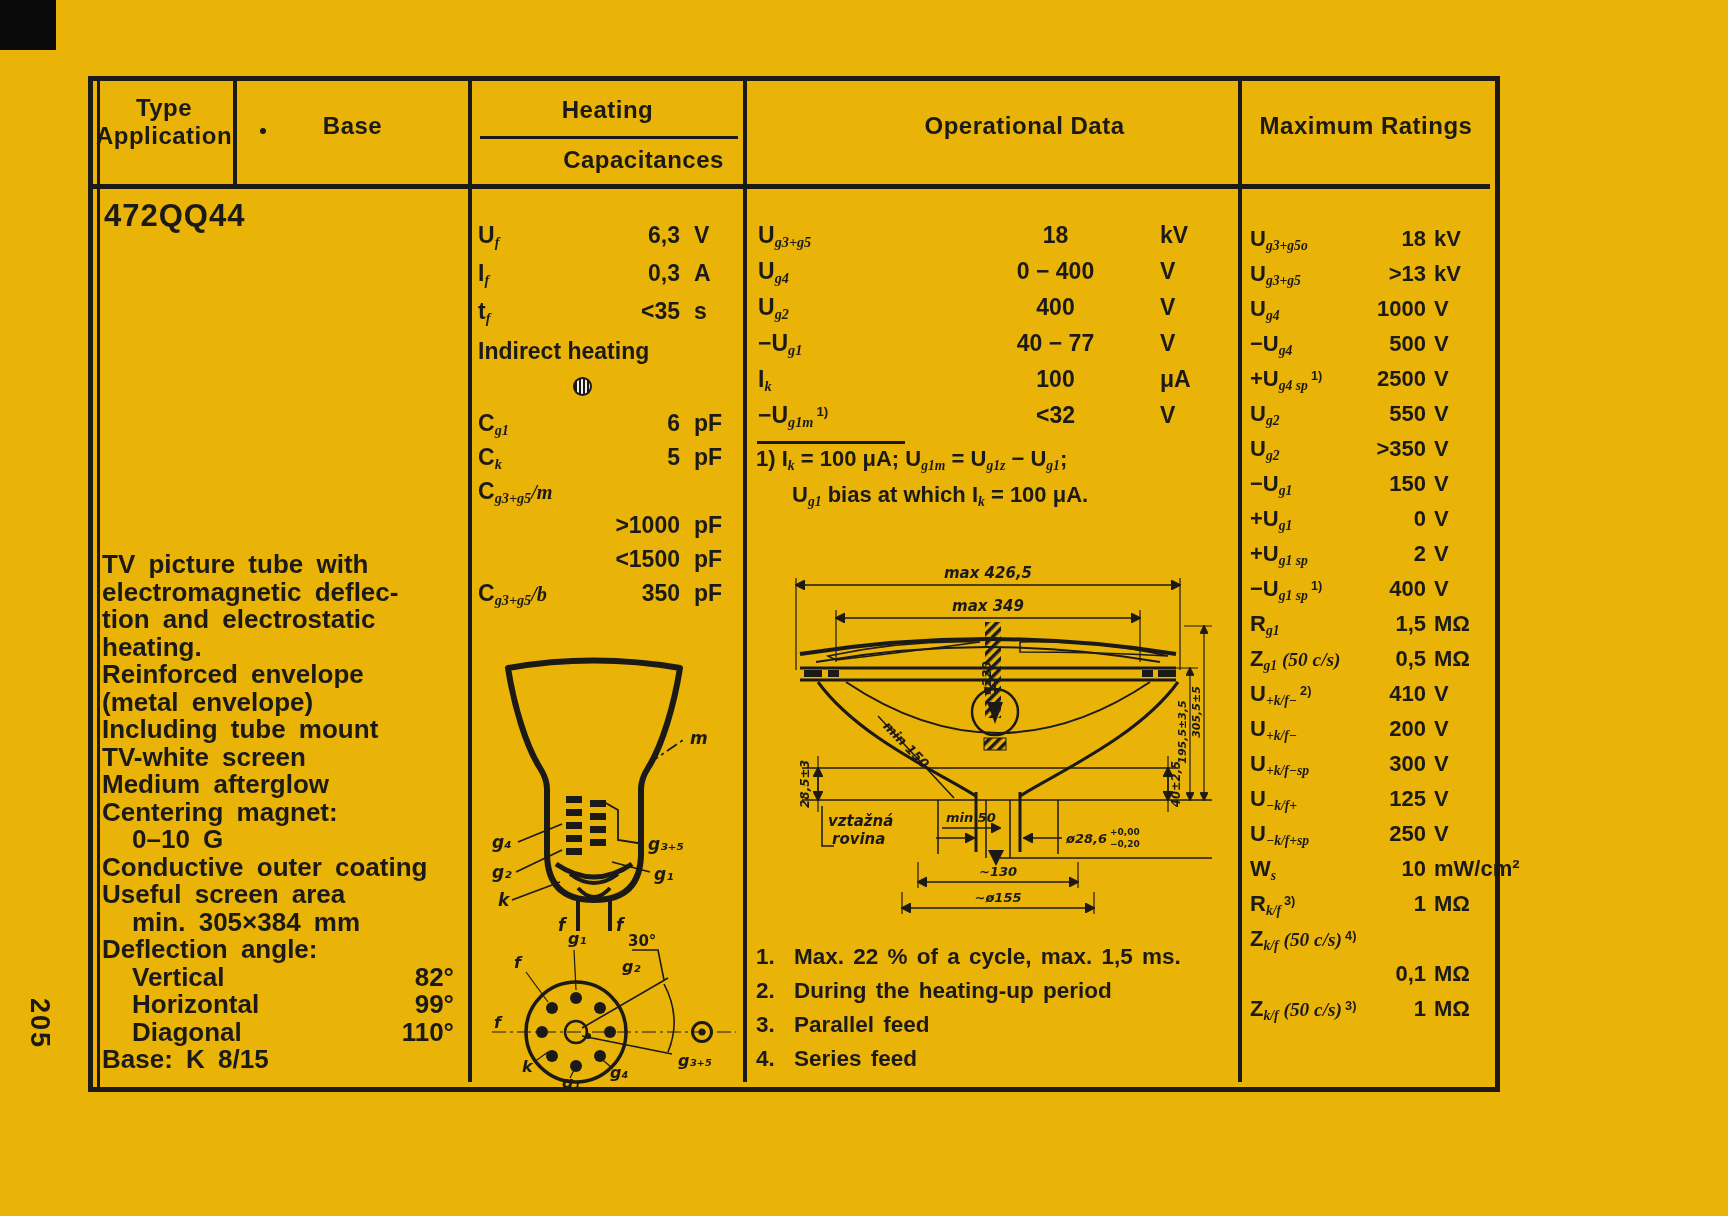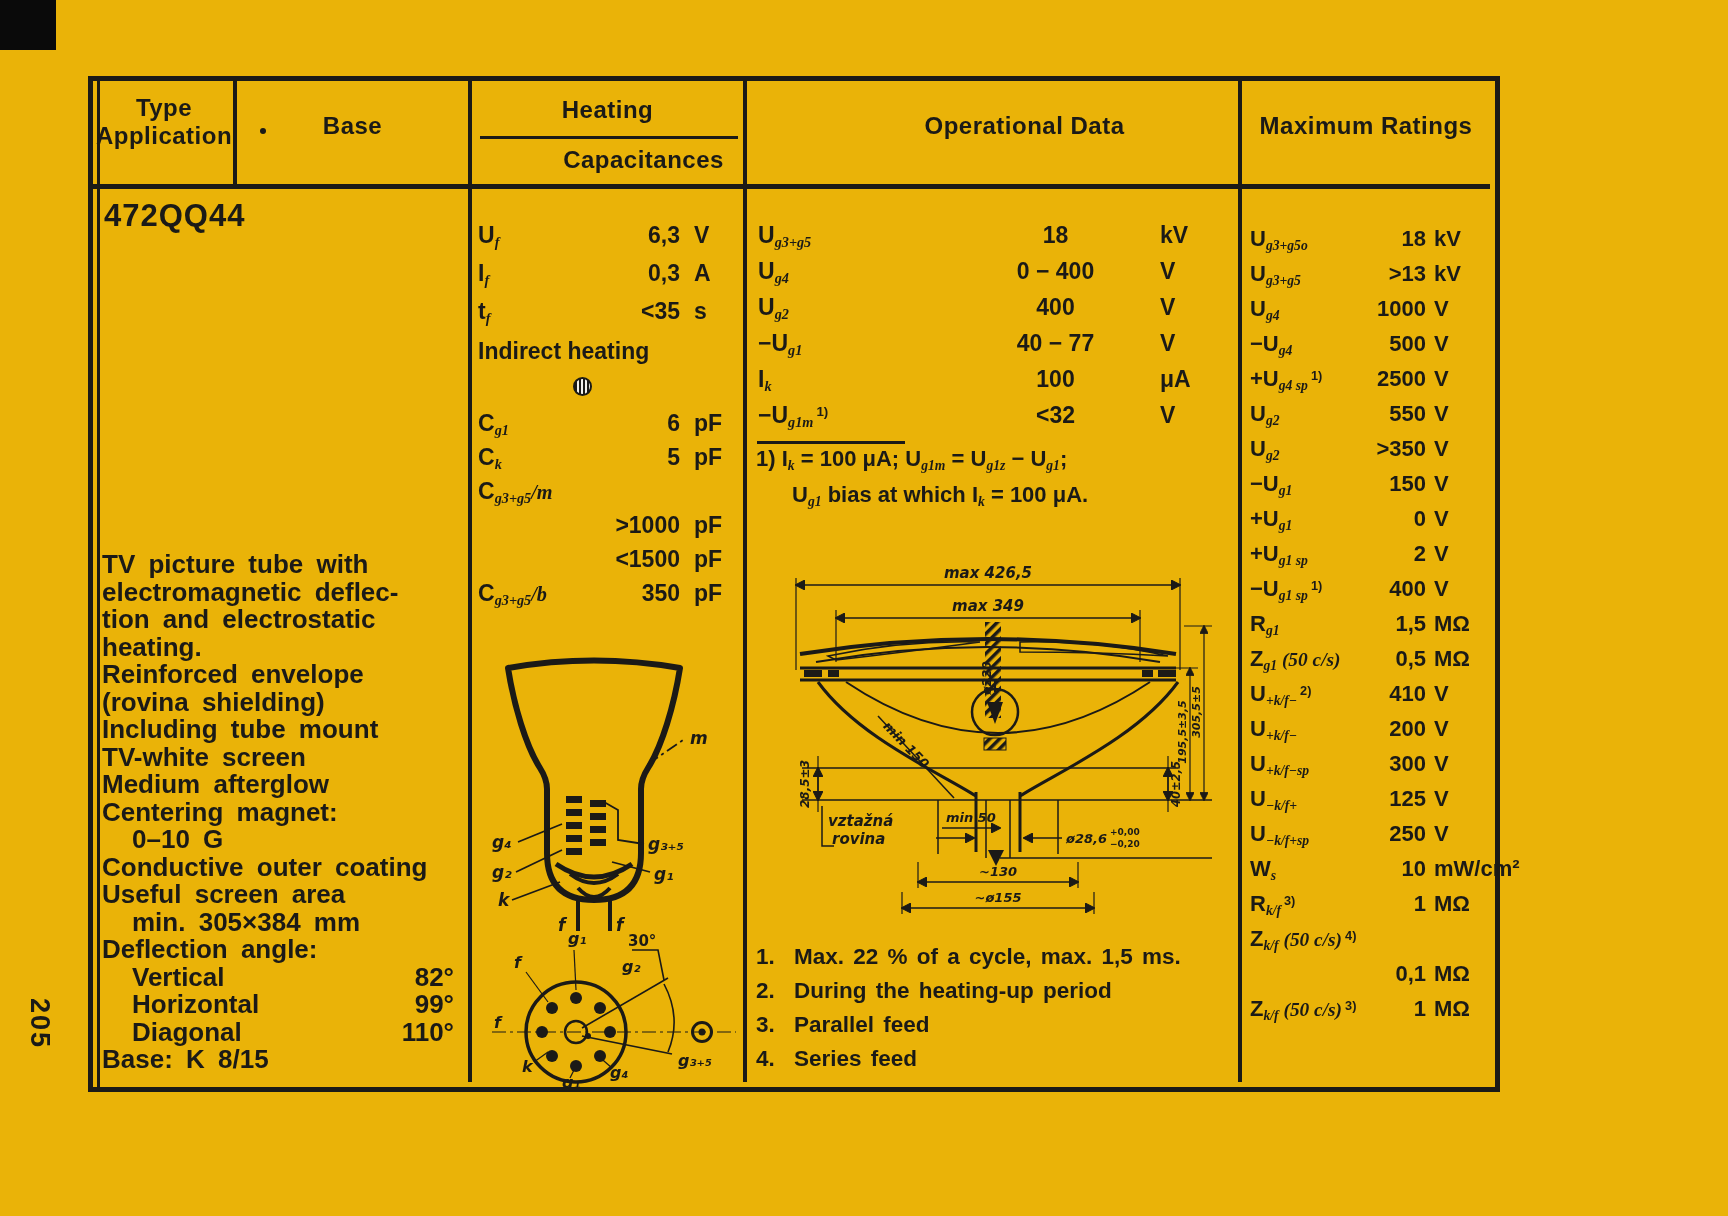--- a/index.html
+++ b/index.html
@@ -109,21 +109,21 @@
       <div class="dline">
         <span class="dt">tion and electrostatic</span>
       </div>
       <div class="dline">
         <span class="dt">heating.</span>
       </div>
       <div class="dline">
         <span class="dt">Reinforced envelope</span>
       </div>
       <div class="dline">
-        <span class="dt">(rovina shielding)</span>
+        <span class="dt">(metal envelope)</span>
       </div>
       <div class="dline">
         <span class="dt">Including tube mount</span>
       </div>
       <div class="dline">
         <span class="dt">TV-white screen</span>
       </div>
       <div class="dline">
         <span class="dt">Medium afterglow</span>
       </div>

